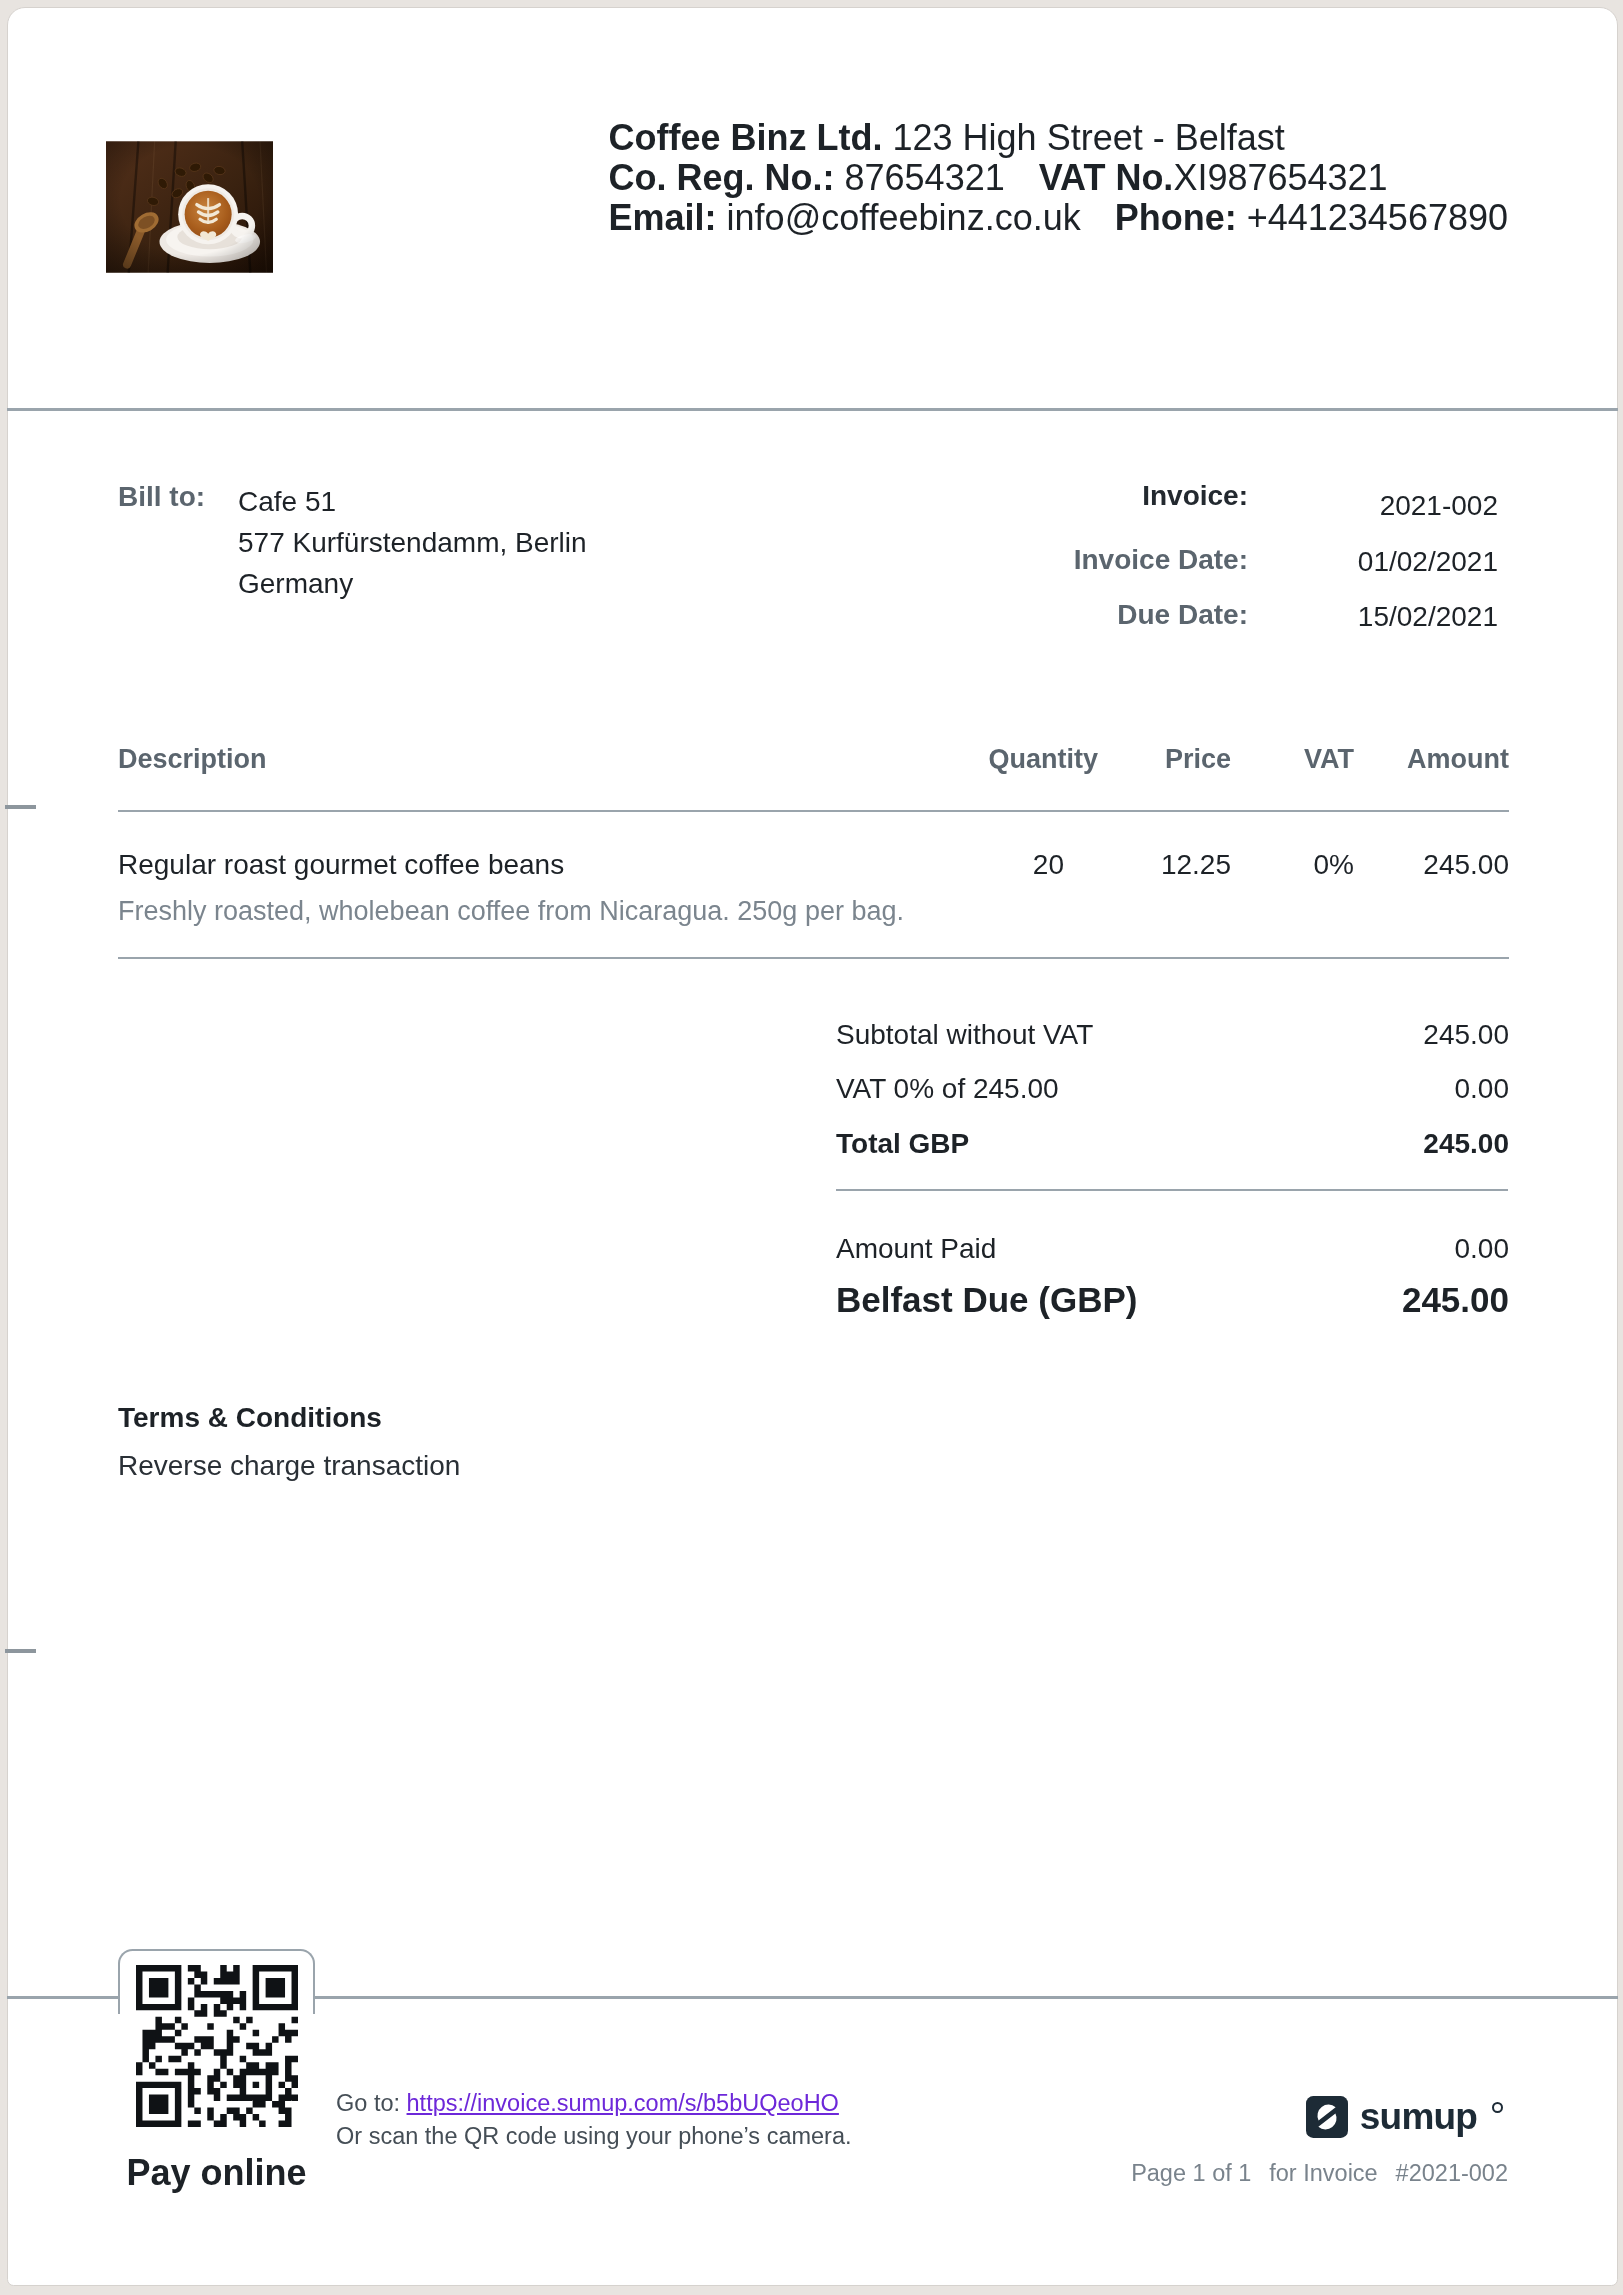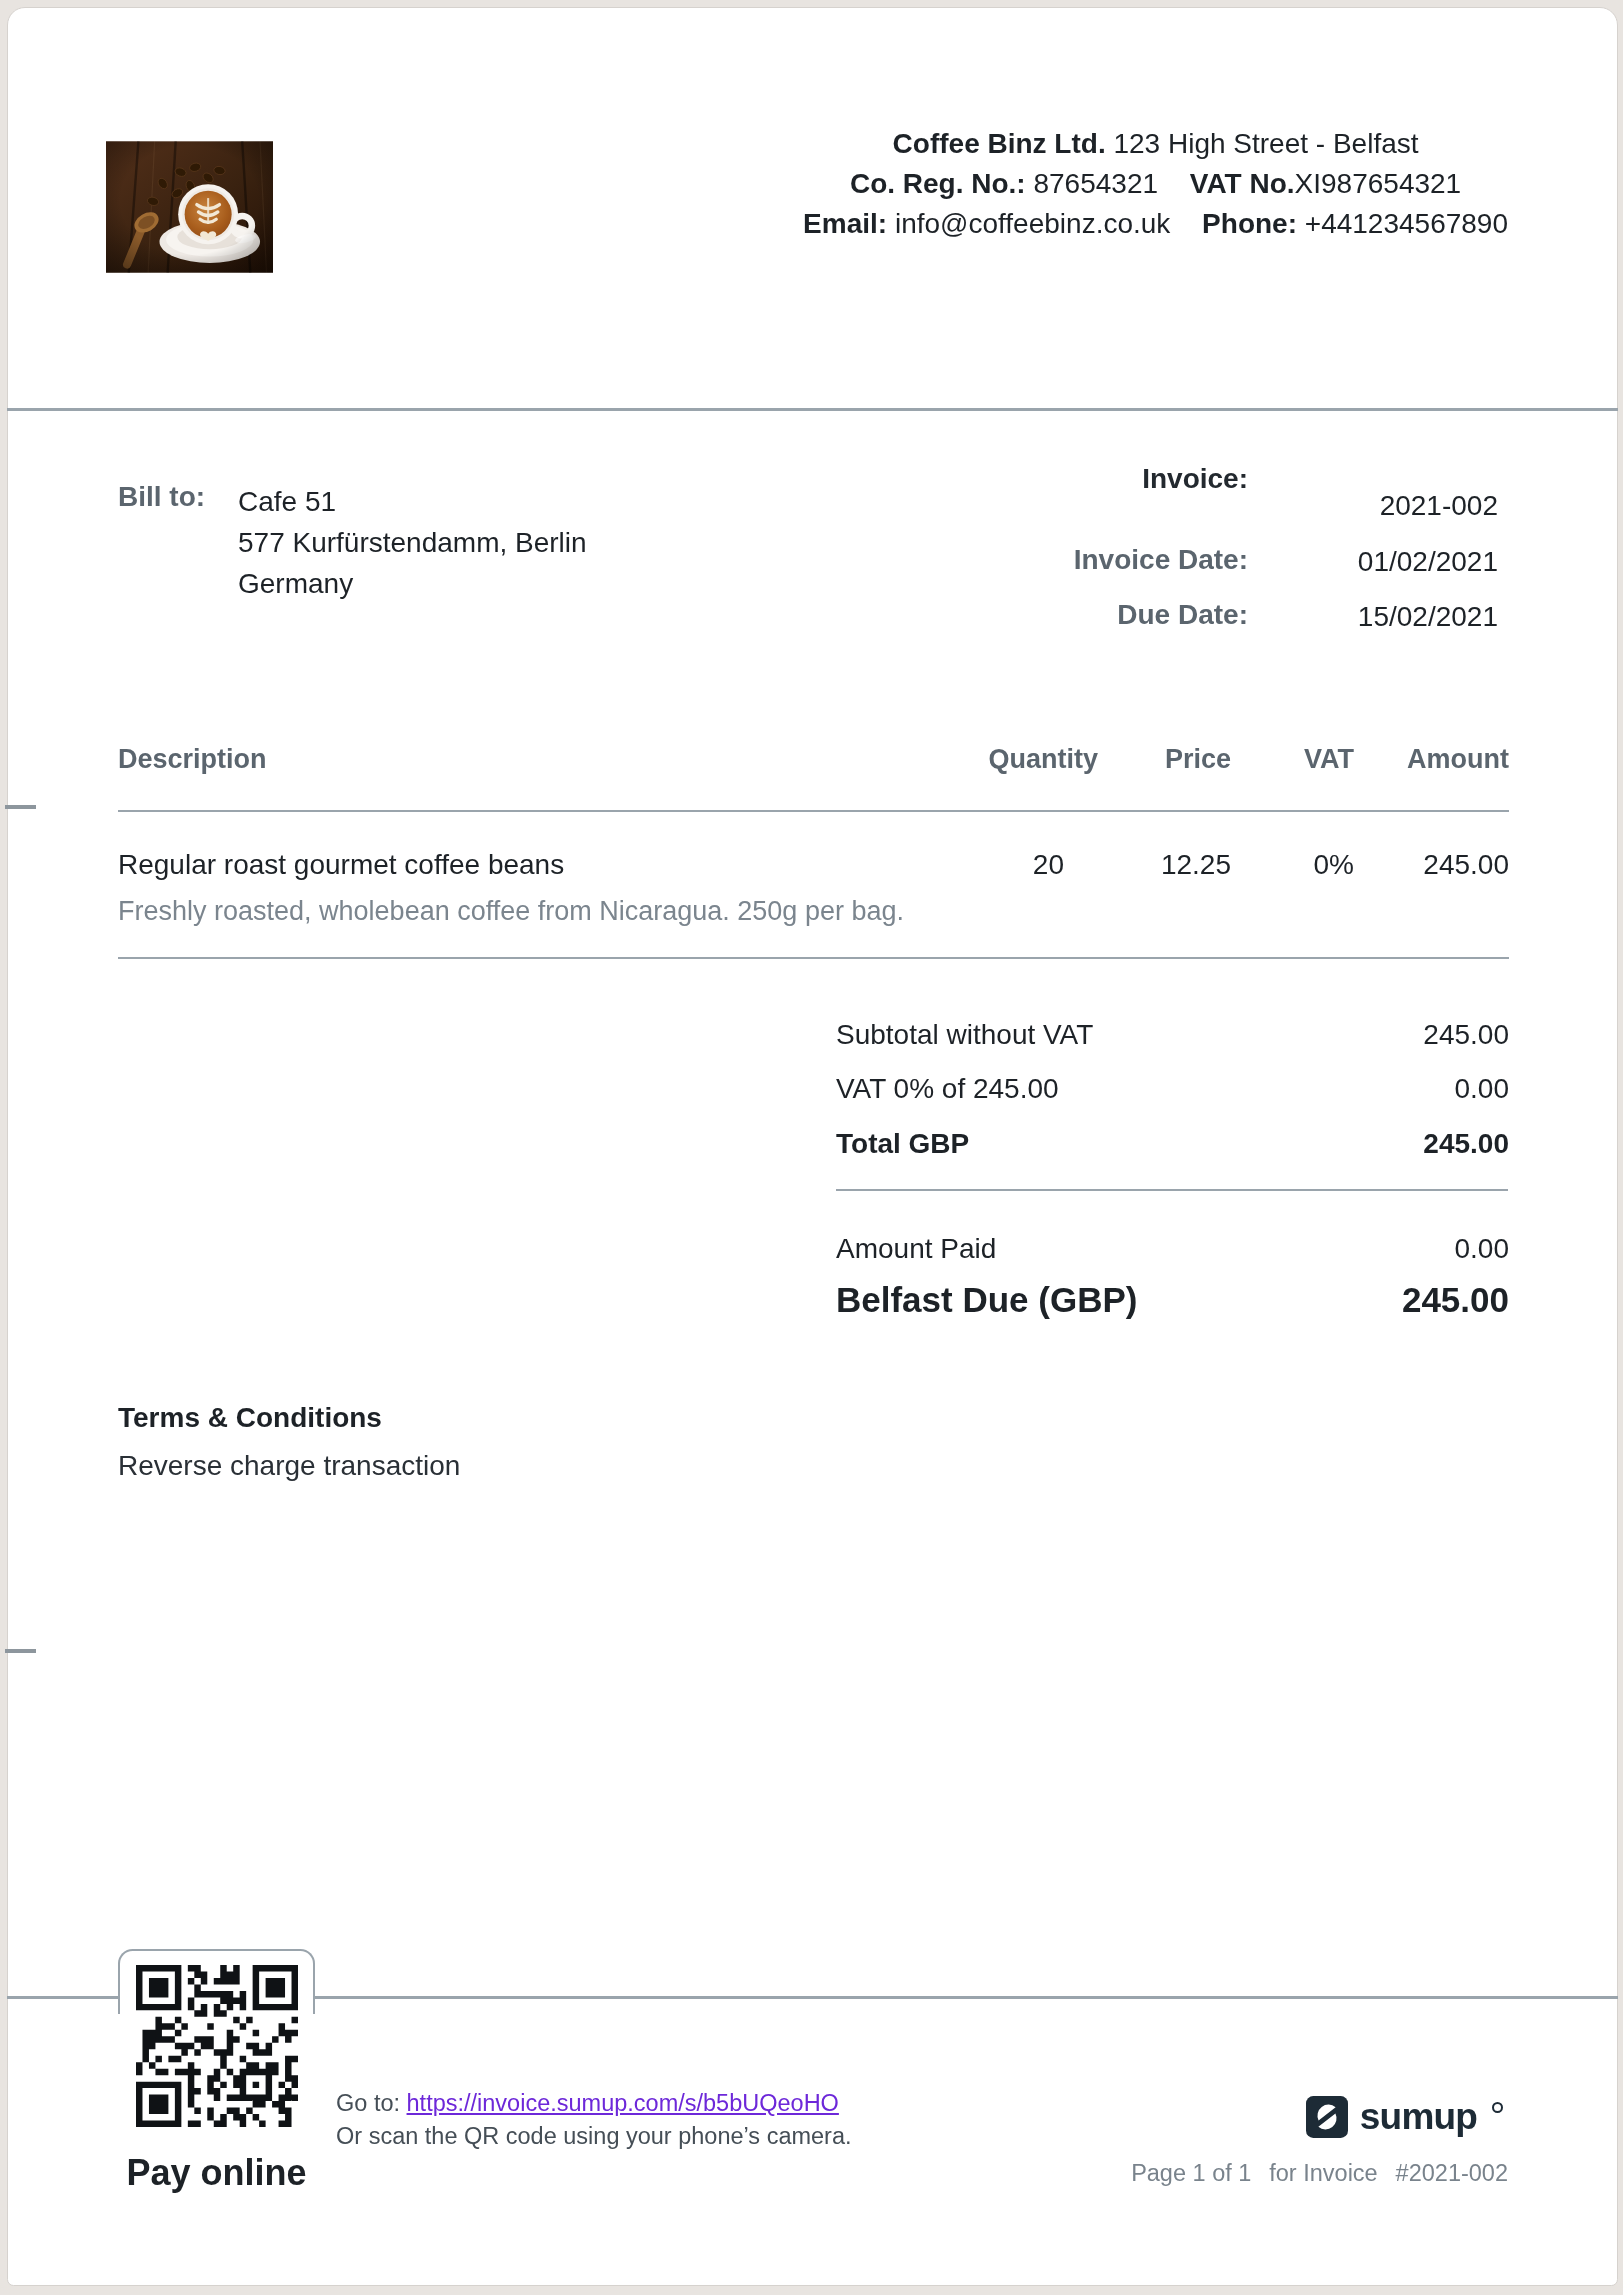--- a/index.html
+++ b/index.html
@@ -13,21 +13,21 @@
   .b{font-weight:bold;}
 
   
   .page-bg{
     position:absolute;left:6.5px;top:6.5px;width:1609px;height:2277px;
     background:#ffffff;border:0.8px solid #d6d2ce;
     border-radius:18px 18px 6.5px 6.5px;
   }
 
   
-  .company{right:116px;top:124px;text-align:center;font-size:28px;line-height:40px;}
+  .company{right:116px;top:118px;text-align:left;font-size:36px;line-height:40px;}
   .company .lbl{font-weight:bold;}
   .sp{margin-left:24px;}
   .rule{position:absolute;background:#9aa4ac;}
   .hdr-rule{left:6.5px;width:1611px;top:408px;height:3.2px;}
 
   
   .billto-label{left:118px;top:481px;font-size:28px;font-weight:bold;color:#5b656e;}
   .billto{left:238px;top:481px;font-size:28px;line-height:41px;white-space:nowrap;position:absolute;}
   .meta-label{font-size:28px;font-weight:bold;color:#5b656e;right:376px;text-align:right;}
   .meta-label.dark{color:#23292f;}
@@ -154,21 +154,21 @@
 
 <div class="rule hdr-rule"></div>
 
 <div class="abs billto-label">Bill to:</div>
 <div class="billto">
   <div>Cafe 51</div>
   <div>577 Kurfürstendamm, Berlin</div>
   <div>Germany</div>
 </div>
 
-<div class="abs meta-label dark" style="top:463px;">Invoice:</div>
+<div class="abs meta-label dark" style="top:480px;">Invoice:</div>
 <div class="abs meta-value" style="top:490px;">2021-002</div>
 <div class="abs meta-label" style="top:544px;">Invoice Date:</div>
 <div class="abs meta-value" style="top:546px;">01/02/2021</div>
 <div class="abs meta-label" style="top:599px;">Due Date:</div>
 <div class="abs meta-value" style="top:601px;">15/02/2021</div>
 
 <div class="abs th" style="left:118px;">Description</div>
 <div class="abs th" style="right:526px;">Quantity</div>
 <div class="abs th" style="right:393px;">Price</div>
 <div class="abs th" style="right:270px;">VAT</div>

